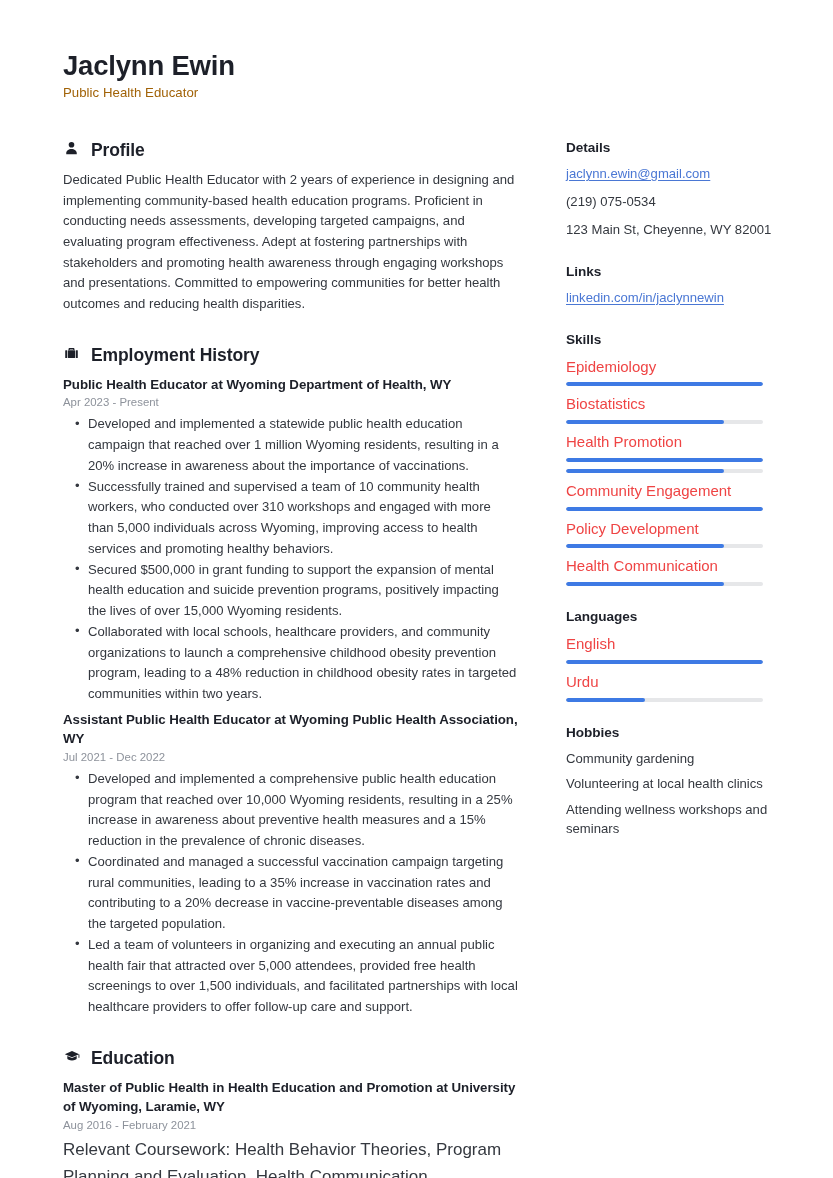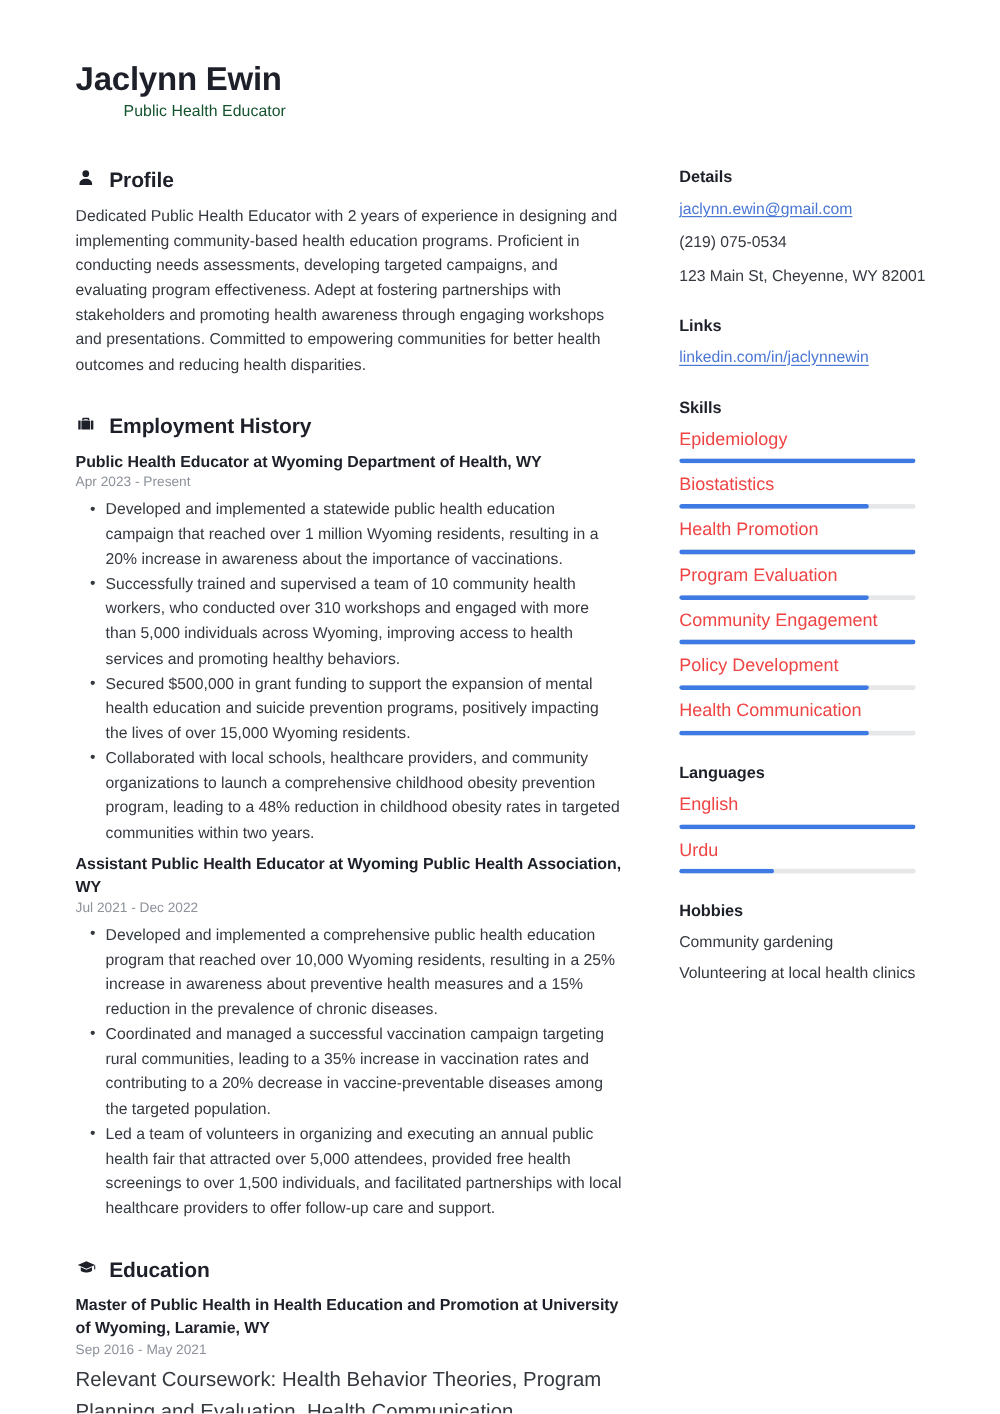--- a/index.html
+++ b/index.html
@@ -35,23 +35,22 @@
     font-size: 27.5px;
     font-weight: 700;
     letter-spacing: -0.2px;
     color: #1d2029;
     line-height: 1.15;
   }
   .job-title {
     margin-top: 3px;
     font-size: 13.2px;
     font-weight: 400;
-    color: #14532d;
+    color: #a16207;
     letter-spacing: 0.05px;
-    margin-left: 40px;
   }
 
   
   .main {
     position: absolute;
     left: 63px;
     top: 140px;
     width: 456px;
   }
   .aside {
@@ -279,21 +278,21 @@
             <path d="M8 3.1 0.8 6.2 8 9.3l7.2-3.1L8 3.1z"></path>
             <path d="M3.3 8.0v2.6c0 .9 2.1 1.9 4.7 1.9s4.7-1 4.7-1.9V8.0L8 10.1 3.3 8.0z"></path>
             <rect x="14.5" y="6.3" width="0.9" height="3.6" rx="0.45"></rect>
           </svg>
         </span>
         <span class="section-title">Education</span>
       </div>
       <div class="section-body">
         <div class="entry">
           <div class="entry-title">Master of Public Health in Health Education and Promotion at University of Wyoming, Laramie, WY</div>
-          <div class="entry-date">Sep 2016 - May 2021</div>
+          <div class="entry-date">Aug 2016 - February 2021</div>
           <div class="entry-desc">Relevant Coursework: Health Behavior Theories, Program Planning and Evaluation, Health Communication, Epidemiology, Biostatistics,</div>
         </div>
       </div>
     </div>
 
   </div>
 
   <div class="aside">
 
     <div class="aside-block">
@@ -327,21 +326,20 @@
           <div class="rate-fill" style="width: 80%; background: rgb(62, 122, 228);"></div>
         </div>
       </div>
       <div class="rate-item">
         <div class="rate-label">Health Promotion</div>
         <div class="rate-track">
           <div class="rate-fill" style="width: 100%; background: rgb(62, 122, 228);"></div>
         </div>
       </div>
       <div class="rate-item">
-        <div class="rate-label">Program Evaluation</div>
         <div class="rate-track">
           <div class="rate-fill" style="width: 80%; background: rgb(62, 122, 228);"></div>
         </div>
       </div>
       <div class="rate-item">
         <div class="rate-label">Community Engagement</div>
         <div class="rate-track">
           <div class="rate-fill" style="width: 100%; background: rgb(62, 122, 228);"></div>
         </div>
       </div>
@@ -377,16 +375,17 @@
         </div>
       </div>
     </div>
 
     <div class="aside-gap"></div>
 
     <div class="aside-block">
       <div class="aside-title">Hobbies</div>
       <div class="hobby-line">Community gardening</div>
       <div class="hobby-line">Volunteering at local health clinics</div>
+      <div class="hobby-line">Attending wellness workshops and seminars</div>
     </div>
 
   </div>
 </div>
 
 </body></html>

